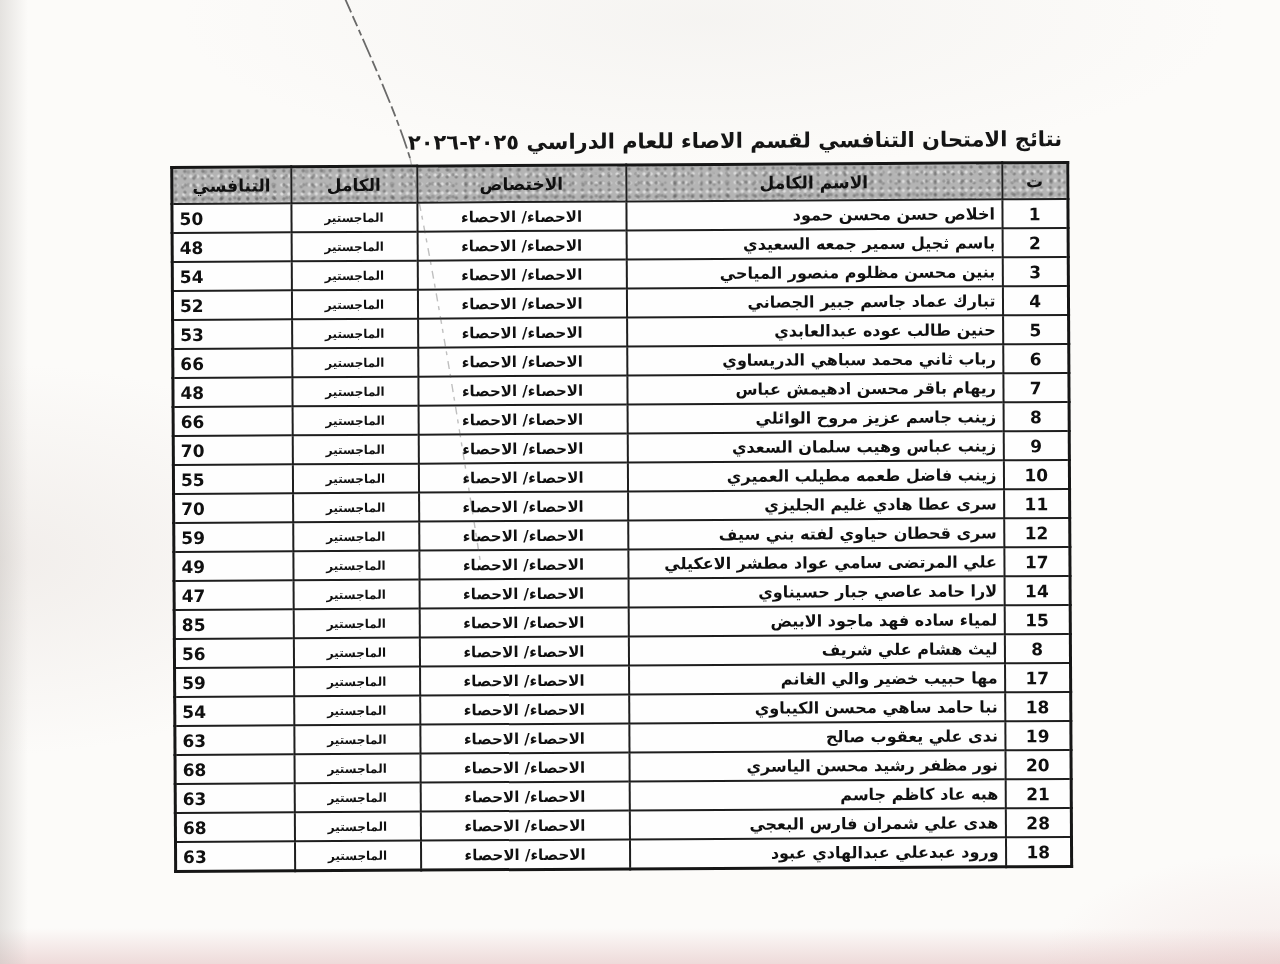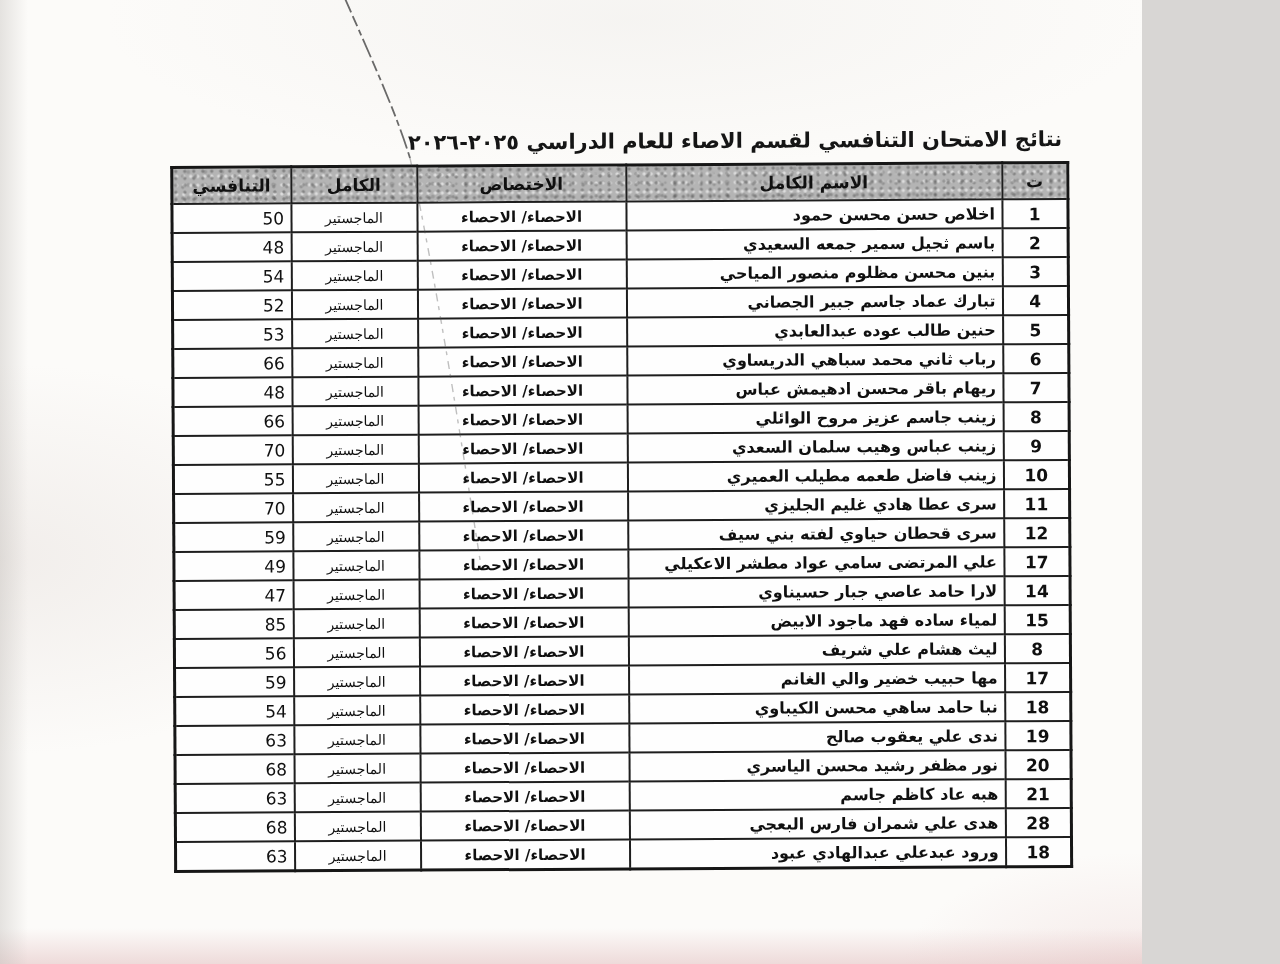--- a/index.html
+++ b/index.html
@@ -2,21 +2,21 @@
 <html lang="ar"><head>
 <meta charset="utf-8">
 <style>
   html, body { margin: 0; padding: 0; }
   body {
     font-family: "DejaVu Sans", sans-serif;
     background: #d8d6d4;
   }
   .page {
     position: relative;
-    width: 1142px;
+    width: 1280px;
     height: 964px;
     overflow: hidden;
     background:
       linear-gradient(to right, rgba(190,186,182,0.38), rgba(190,186,182,0) 28px),
       linear-gradient(to top, rgba(226,192,192,0.55), rgba(226,192,192,0) 36px),
       radial-gradient(ellipse 520px 280px at 0% 58%, rgba(214,203,198,0.28), rgba(214,203,198,0) 70%),
       radial-gradient(ellipse 340px 160px at 100% 100%, rgba(232,202,202,0.35), rgba(232,202,202,0) 70%),
       radial-gradient(ellipse 700px 200px at 55% 2%, rgba(215,212,208,0.18), rgba(215,212,208,0) 75%),
       #fcfbf9;
   }
@@ -63,22 +63,22 @@
       radial-gradient(circle at 22% 28%, rgba(55,55,55,0.38) 1px, rgba(0,0,0,0) 2.2px),
       radial-gradient(circle at 68% 62%, rgba(70,70,70,0.32) 1px, rgba(0,0,0,0) 2.2px),
       radial-gradient(circle at 42% 78%, rgba(255,255,255,0.55) 1px, rgba(255,255,255,0) 2.2px),
       radial-gradient(circle at 85% 20%, rgba(90,90,90,0.28) 1.2px, rgba(0,0,0,0) 2.6px);
     background-size: 9px 7px, 13px 11px, 7px 9px, 17px 13px;
   }
   table.results td { height: 27px; }
   td.cell-index  { font-size: 17px; font-weight: bold; text-align: center; }
   td.cell-name   { font-size: 16px; font-weight: bold; text-align: right; padding-right: 9px; }
   td.cell-spec   { font-size: 15px; font-weight: bold; text-align: center; }
-  td.cell-degree { font-size: 14px; font-weight: normal; text-align: center; margin-left: 48px; }
-  td.cell-score  { font-size: 17px; font-weight: normal; text-align: right; direction: ltr; }
+  td.cell-degree { font-size: 12px; font-weight: bold; text-align: center; margin-left: 48px; }
+  td.cell-score  { font-size: 17px; font-weight: bold; text-align: left; direction: ltr; }
   .crease-svg {
     position: absolute;
     left: 0; top: 0;
     width: 1280px; height: 964px;
     pointer-events: none;
     z-index: 6;
   }
 </style>
 </head>
 <body>

